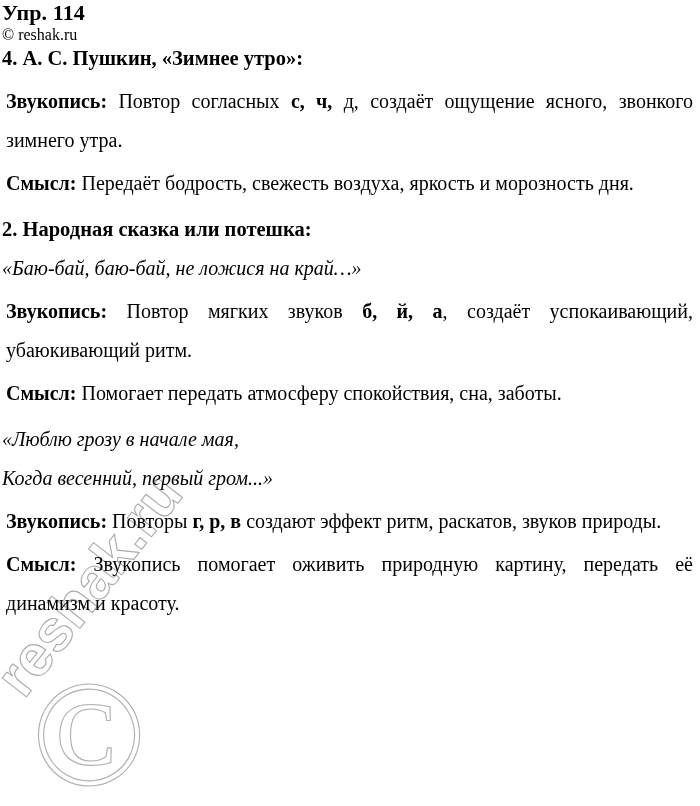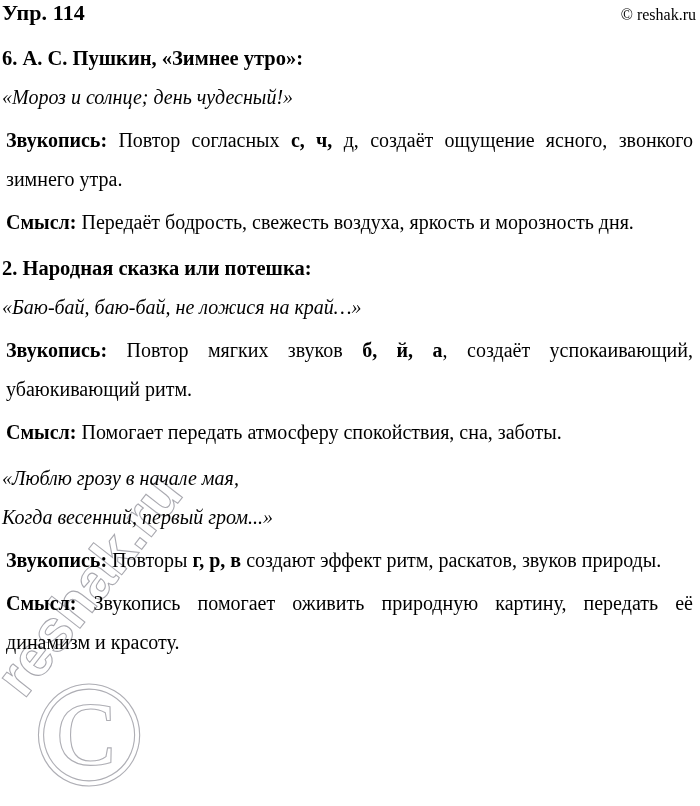--- a/index.html
+++ b/index.html
@@ -49,20 +49,21 @@
 
   
   .header {
     position: relative;
     z-index: 5;
     display: flex;
     justify-content: space-between;
     align-items: baseline;
     padding: 0 4px 0 2px;
     height: 28px;
+    flex-direction: column;
   }
   .doc-title {
     font-size: 22px;
     font-weight: 700;
     letter-spacing: 0.1px;
   }
   .copyright {
     font-size: 16px;
     font-weight: 400;
   }
@@ -117,22 +118,21 @@
   <div class="header">
     <div class="doc-title">Упр. 114</div>
     <div class="copyright">© reshak.ru</div>
   </div>
 
   <div class="content">
 
     <div class="spacer-sm"></div>
 
     <div class="blk">
-      <div class="heading">6. А. С. Пушкин, «Зимнее утро»:</div>
-      <div class="quote">«Мороз и солнце; день чудесный!»</div>
+      <div class="heading">4. А. С. Пушкин, «Зимнее утро»:</div>
       <div class="para">
         <span class="b">Звукопись:</span><span> Повтор согласных </span><span class="b">с, ч,</span><span> д,</span><span> создаёт ощущение ясного, звонкого зимнего утра.</span>
       </div>
       <div class="para">
         <span class="b">Смысл:</span><span> Передаёт бодрость, свежесть воздуха, яркость и морозность дня.</span>
       </div>
     </div>
 
     <div class="spacer-xs"></div>
 

